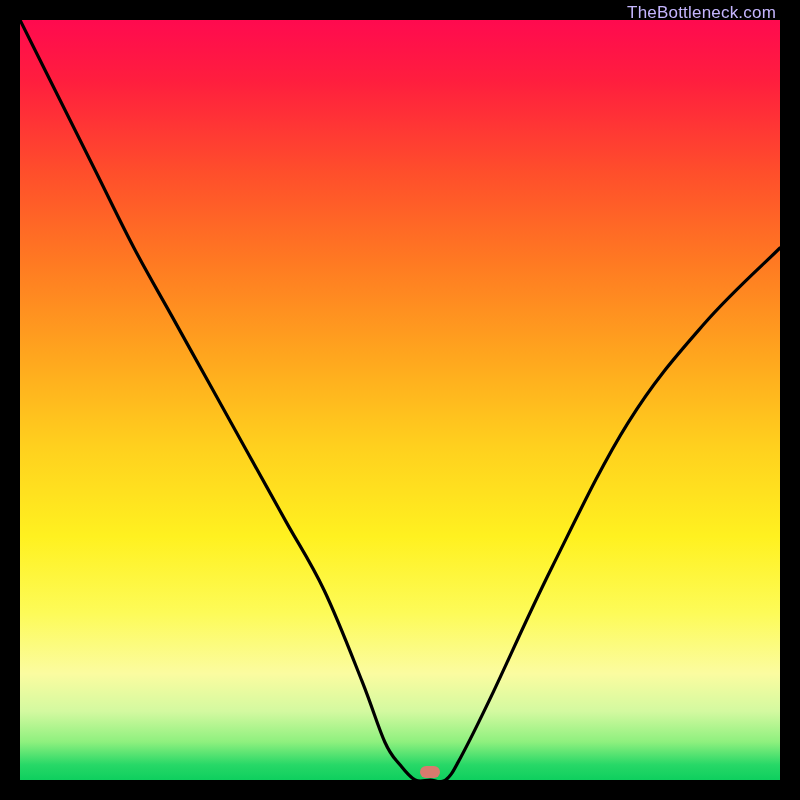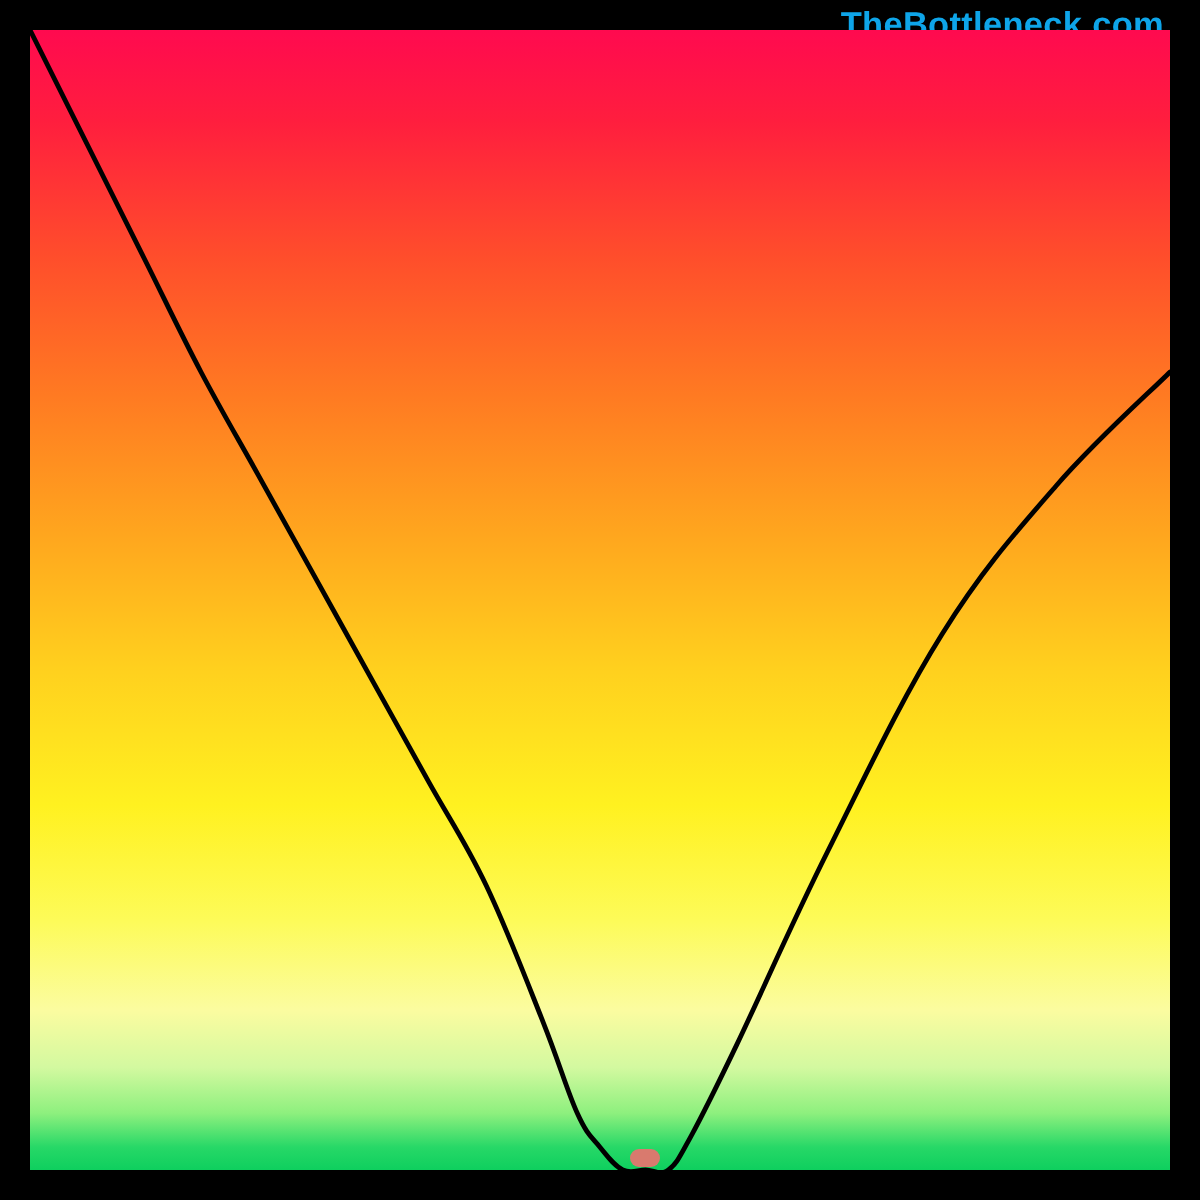--- a/index.html
+++ b/index.html
@@ -59,24 +59,24 @@
     width: 20px;
     height: 12px;
     border-radius: 6px;
     background: #d97a6e;
     transform: translate(-50%, -50%);
   }
   .watermark {
     position: absolute;
     top: 3px;
     right: 24px;
-    color: #0ea5e9;
-    font-size: 23px;
+    color: #c4b5fd;
+    font-size: 17px;
     letter-spacing: 0.2px;
-    font-weight: 700;
+    font-weight: 400;
   }
 </style>
 </head>
 <body>
 
 <div class="frame">
   <div class="watermark">TheBottleneck.com</div>
   <div class="plot">
     <div class="gradient"></div>
     <svg class="curve-layer" viewBox="0 0 760 760" preserveAspectRatio="none">

